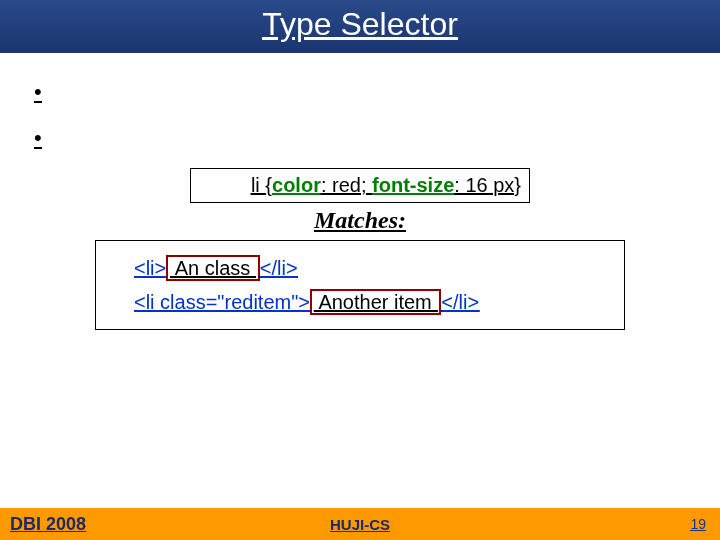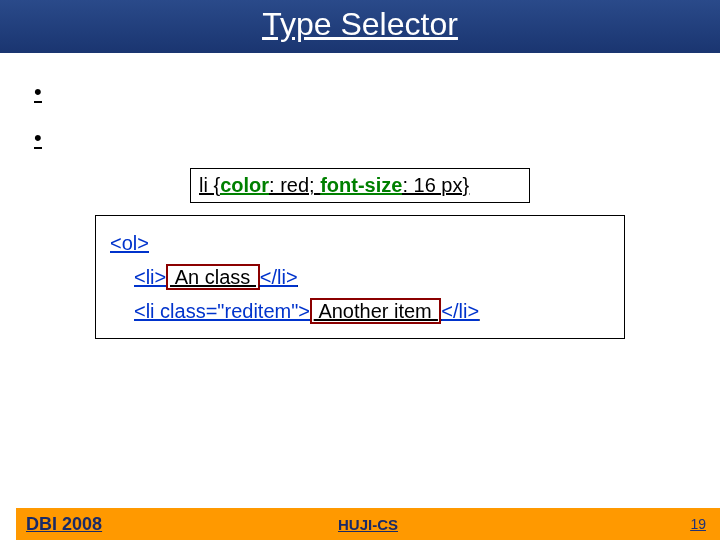--- a/index.html
+++ b/index.html
@@ -29,23 +29,23 @@
     color: #000;
     line-height: 1.35;
   }
   .bullet-dot {
     margin: 0 14px 0 6px;
     font-size: 22px;
   }
   .italic { font-style: italic; }
   .code-box1 {
     border: 1.5px solid #000;
-    margin: 14px auto 12px auto;
+    margin: 14px auto 4px auto;
     width: 340px;
-    text-align: left;
+    text-align: right;
     padding: 5px 8px;
     font-size: 20px;
   }
   .green { color: #008000; font-weight: bold; }
   .matches-label {
     text-align: center;
     font-family: "Times New Roman", Times, serif;
     font-style: italic;
     font-weight: bold;
     font-size: 24px;
@@ -74,21 +74,20 @@
     right: 0;
     height: 32px;
     background: #ff9900;
     display: flex;
     align-items: center;
     justify-content: space-between;
     padding: 0 14px 0 10px;
     font-size: 18px;
     color: #1a2a66;
     font-weight: bold;
-    margin-left: 16px;
   }
   .footer .center {
     position: absolute;
     left: 50%;
     transform: translateX(-50%);
     font-size: 15px;
   }
   .footer .page {
     font-weight: normal;
     font-size: 14px;
@@ -109,25 +108,23 @@
   </div>
 
   <div class="bullet-row">
     <span class="bullet-dot">•</span>
   </div>
 
   <div class="code-box1">
     <span>li {</span><span class="green">color</span><span>: red; </span><span class="green">font-size</span><span>: 16 px}</span>
   </div>
 
+  <div class="matches-label">Matches:</div>
 
   <div class="code-box2">
-    <div class="row">
-      <span class="blue">&lt;ol&gt;</span>
-    </div>
     <div class="row indent1">
       <span class="blue">&lt;li&gt;</span><span class="darkred-box"> An class </span><span class="blue">&lt;/li&gt;</span>
     </div>
     <div class="row indent1">
       <span class="blue">&lt;li class="reditem"&gt;</span><span class="darkred-box"> Another item </span><span class="blue">&lt;/li&gt;</span>
     </div>
   </div>
 
 </div>
 

